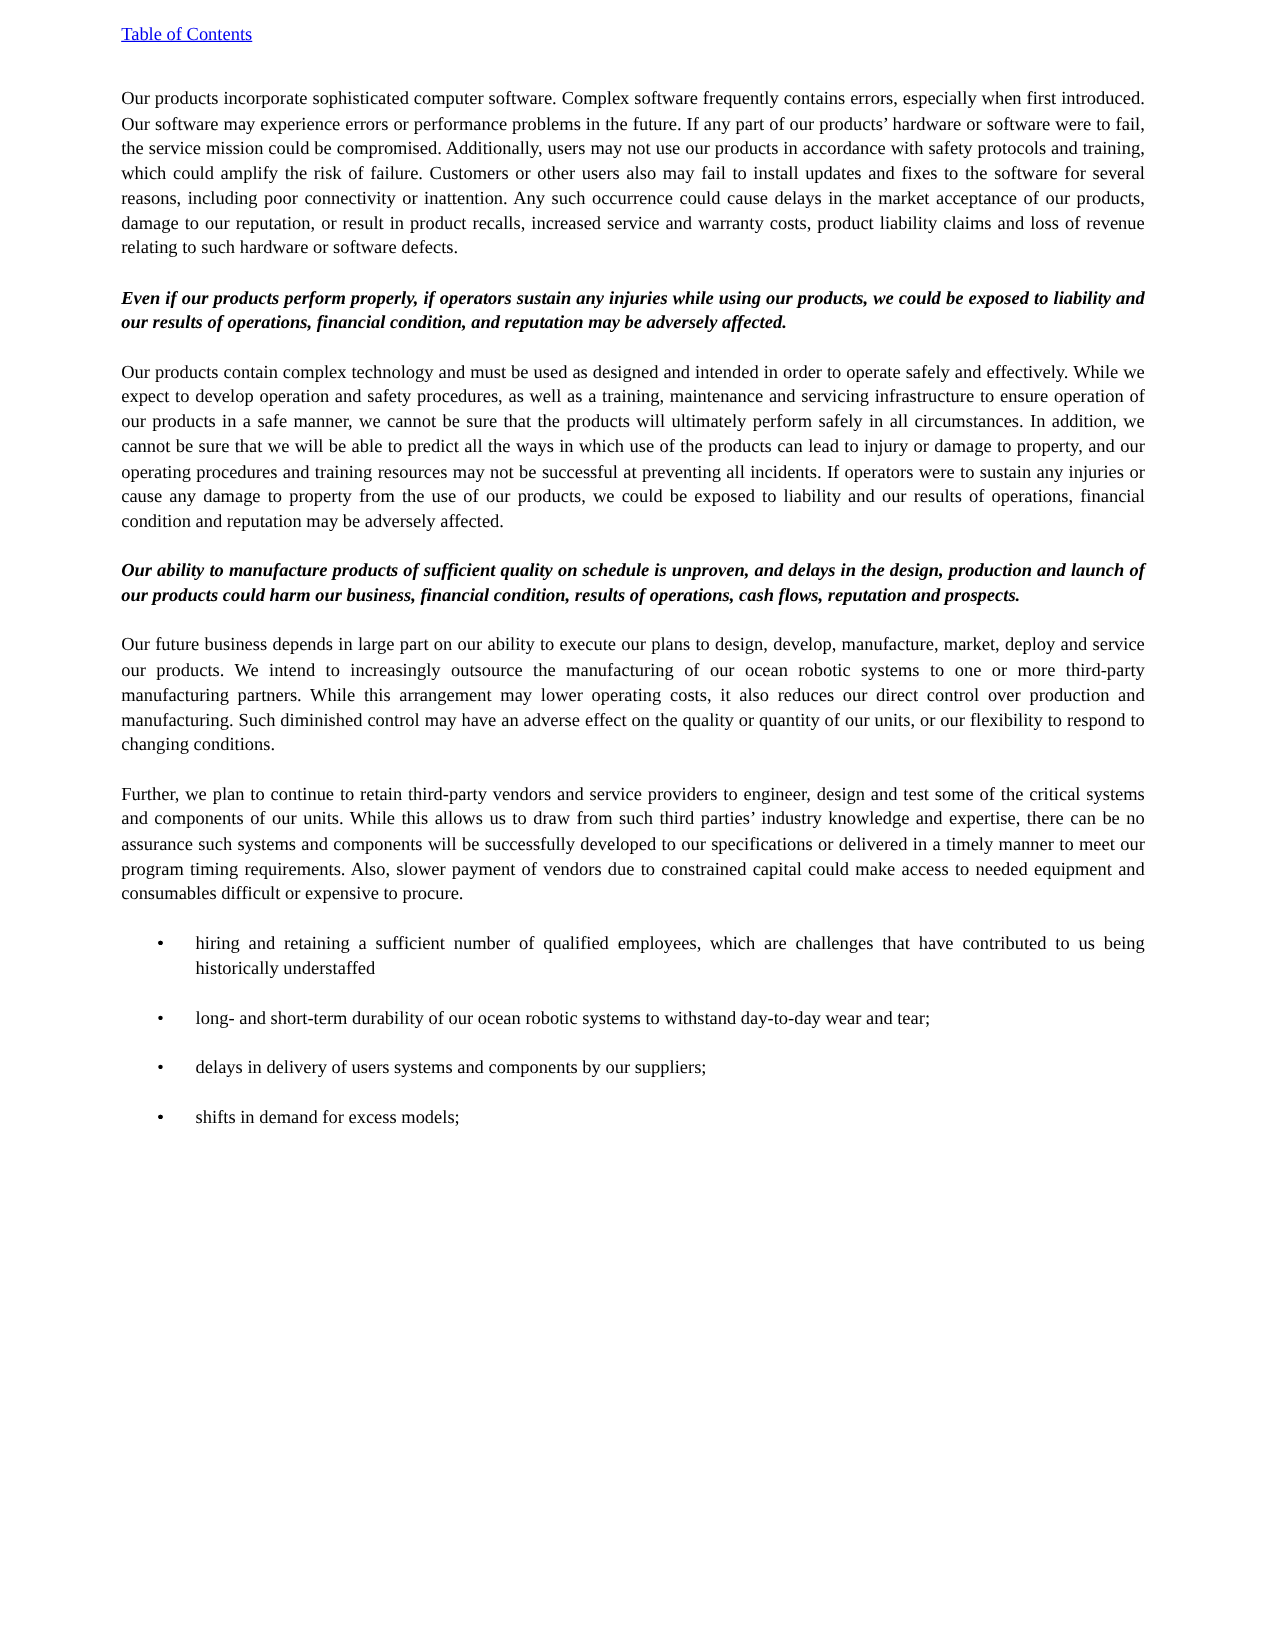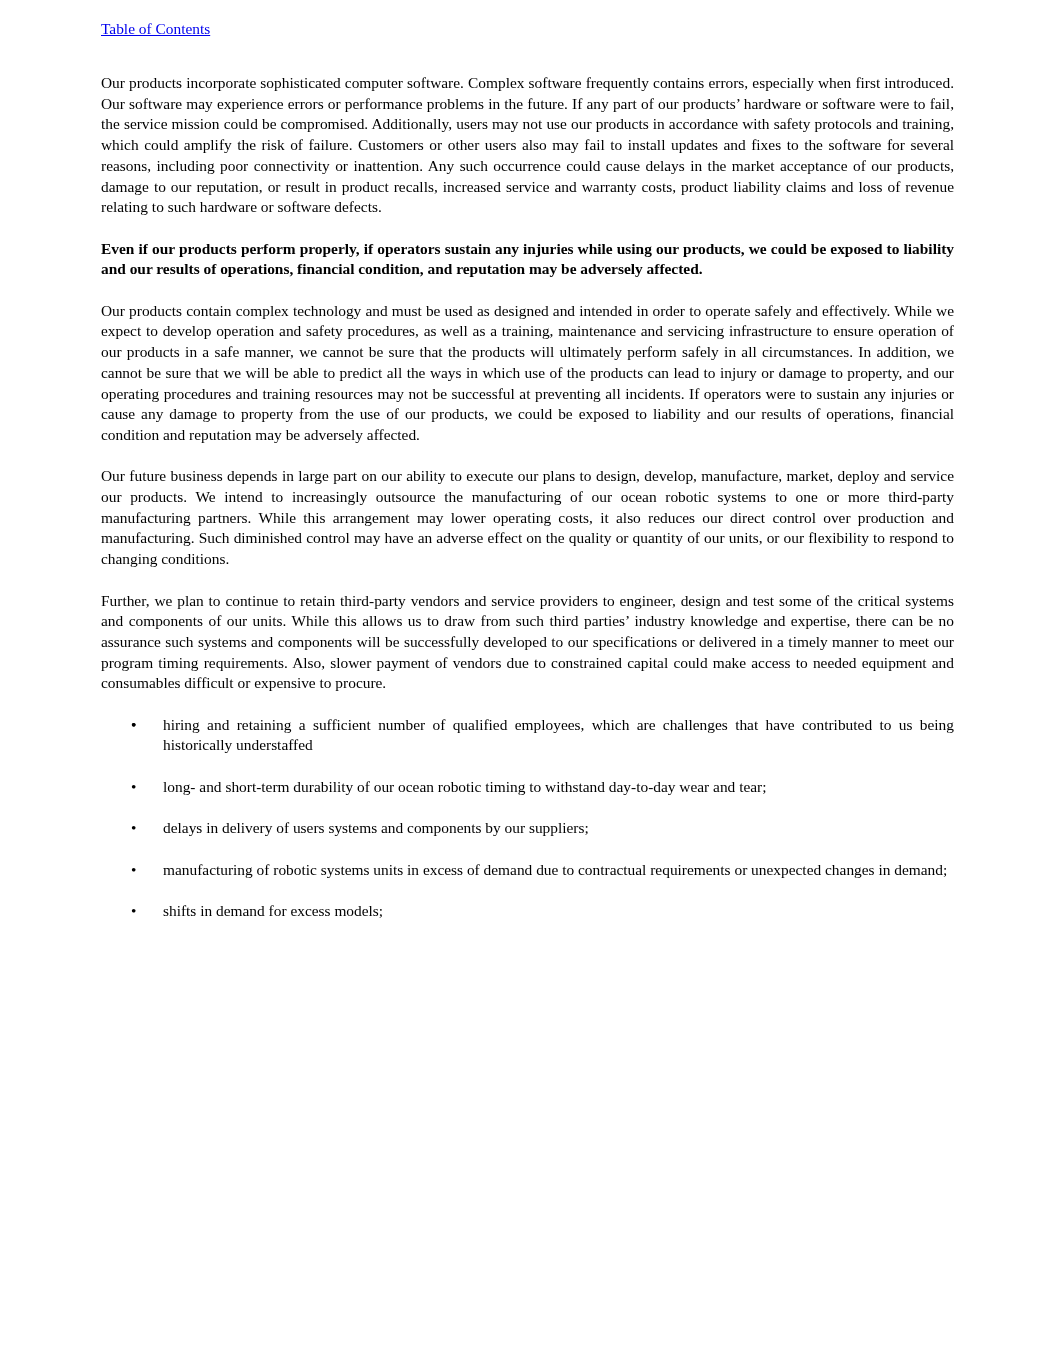--- a/index.html
+++ b/index.html
@@ -35,20 +35,21 @@
       width: 853px;
     }
     p.body {
       margin: 0 0 20.7px 0;
       text-align: justify;
     }
     p.heading {
       margin: 0 0 20.7px 0;
       text-align: justify;
       font-weight: bold;
+      font-style: italic;
     }
     ul.bullets {
       list-style: none;
       margin: 0;
       padding: 0;
     }
     ul.bullets li {
       position: relative;
       padding-left: 62px;
       margin: 0 0 20.7px 0;
@@ -72,42 +73,42 @@
   </style>
 </head>
 <body>
 
 <a class="toc-link">Table of Contents</a>
 
 <div class="content">
   <p class="body">Our products incorporate sophisticated computer software. Complex software frequently contains errors, especially when first introduced. Our software may experience errors or performance problems in the future. If any part of our products’ hardware or software were to fail, the service mission could be compromised. Additionally, users may not use our products in accordance with safety protocols and training, which could amplify the risk of failure. Customers or other users also may fail to install updates and fixes to the software for several reasons, including poor connectivity or inattention. Any such occurrence could cause delays in the market acceptance of our products, damage to our reputation, or result in product recalls, increased service and warranty costs, product liability claims and loss of revenue relating to such hardware or software defects.</p>
   <p class="heading">Even if our products perform properly, if operators sustain any injuries while using our products, we could be exposed to liability and our results of operations, financial condition, and reputation may be adversely affected.</p>
   <p class="body">Our products contain complex technology and must be used as designed and intended in order to operate safely and effectively. While we expect to develop operation and safety procedures, as well as a training, maintenance and servicing infrastructure to ensure operation of our products in a safe manner, we cannot be sure that the products will ultimately perform safely in all circumstances. In addition, we cannot be sure that we will be able to predict all the ways in which use of the products can lead to injury or damage to property, and our operating procedures and training resources may not be successful at preventing all incidents. If operators were to sustain any injuries or cause any damage to property from the use of our products, we could be exposed to liability and our results of operations, financial condition and reputation may be adversely affected.</p>
+  <p class="heading">Our ability to manufacture products of sufficient quality on schedule is unproven, and delays in the design, production and launch of our products could harm our business, financial condition, results of operations, cash flows, reputation and prospects.</p>
   <p class="body">Our future business depends in large part on our ability to execute our plans to design, develop, manufacture, market, deploy and service our products. We intend to increasingly outsource the manufacturing of our ocean robotic systems to one or more third-party manufacturing partners. While this arrangement may lower operating costs, it also reduces our direct control over production and manufacturing. Such diminished control may have an adverse effect on the quality or quantity of our units, or our flexibility to respond to changing conditions.</p>
   <p class="body">Further, we plan to continue to retain third-party vendors and service providers to engineer, design and test some of the critical systems and components of our units. While this allows us to draw from such third parties’ industry knowledge and expertise, there can be no assurance such systems and components will be successfully developed to our specifications or delivered in a timely manner to meet our program timing requirements. Also, slower payment of vendors due to constrained capital could make access to needed equipment and consumables difficult or expensive to procure.</p>
 
   <ul class="bullets">
     <li>
       <span class="bullet">•</span>
     </li>
     <li>
       <span class="bullet">•</span>
       <span>hiring and retaining a sufficient number of qualified employees, which are challenges that have contributed to us being historically understaffed</span>
     </li>
     <li>
       <span class="bullet">•</span>
-      <span>long- and short-term durability of our ocean robotic timing to withstand day-to-day wear and tear;</span>
+      <span>long- and short-term durability of our ocean robotic systems to withstand day-to-day wear and tear;</span>
     </li>
     <li>
       <span class="bullet">•</span>
       <span>delays in delivery of users systems and components by our suppliers;</span>
     </li>
     <li>
       <span class="bullet">•</span>
-      <span>manufacturing of robotic systems units in excess of demand due to contractual requirements or unexpected changes in demand;</span>
     </li>
     <li>
       <span class="bullet">•</span>
       <span>shifts in demand for excess models;</span>
     </li>
   </ul>
 </div>
 
 <div class="page-number">23</div>
 

